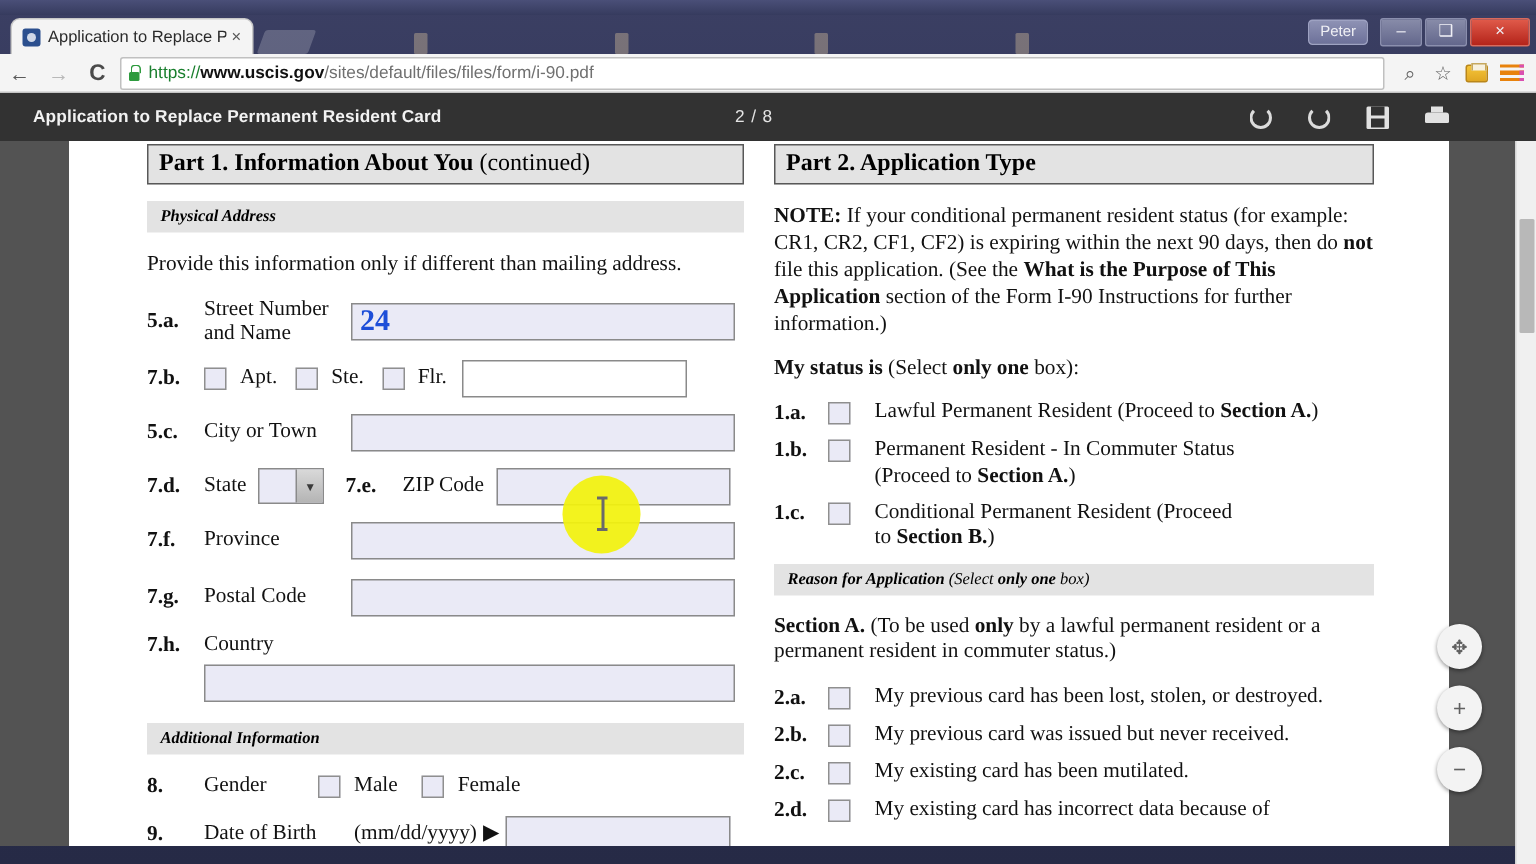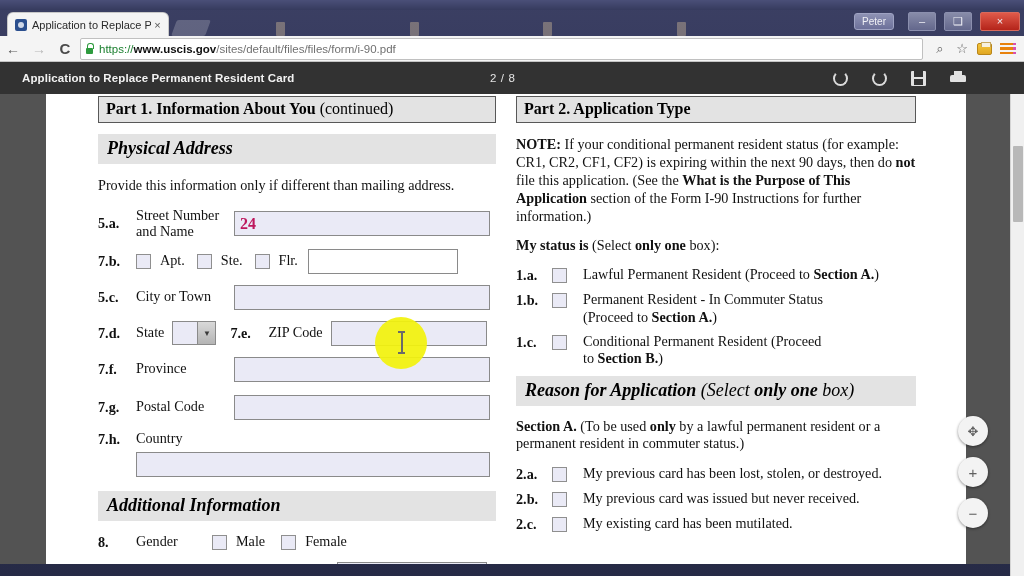--- a/index.html
+++ b/index.html
@@ -14,21 +14,21 @@
   .os-frame {
     position: absolute; left: 0; top: 0; width: 1024px; height: 576px;
     background: linear-gradient(180deg,#3b3f63 0%, #2e3354 40%, #262a46 100%);
   }
   .win-topstrip {
     position: absolute; left: 0; top: 0; width: 1024px; height: 10px;
     background: linear-gradient(180deg,#4a4f78 0%,#363b5e 100%);
   }
   .winbtns {
     position: absolute; right: 4px; top: 11px; height: 20px;
-    display: flex; align-items: center; gap: 8px;
+    display: flex; align-items: center; gap: 2px;
   }
   .userchip {
     height: 17px; padding: 0 7px; margin-right: 6px;
     background: linear-gradient(180deg,#8e92b4 0%,#6d719a 100%);
     border: 1px solid #9ea2c2; border-radius: 3px;
     color: #f0f0f5; font-size: 10px; line-height: 15px;
     display: inline-block;
   }
   .wbtn {
     width: 28px; height: 19px; border: 1px solid #8b8fae;
@@ -193,43 +193,43 @@
   .col-left  { position: absolute; left: 52px;  top: 2px; width: 398px; }
   .col-right { position: absolute; left: 470px; top: 2px; width: 400px; }
   .part-head {
     border: 1px solid #585858; background: #e3e3e3;
     padding: 3px 6px 4px 7px; font-size: 16px; font-weight: bold;
     font-family: "Liberation Serif", serif; color: #000;
   }
   .part-head .sub { font-weight: normal; }
   .band {
     background: #e3e3e3; padding: 4px 8px 5px 9px;
-    font-size: 18px; font-weight: bold; font-style: italic;
+    font-size: 11px; font-weight: bold; font-style: italic;
     font-family: "Liberation Serif", serif; color: #000;
   }
   .band .norm { font-weight: normal; }
   .para {
     font-family: "Liberation Serif", serif; font-size: 14.2px;
     color: #111; line-height: 1.26;
   }
   .b { font-weight: bold; }
 
   .row { display: flex; align-items: center; margin-top: 8px; }
   .num {
     width: 38px; flex: 0 0 38px; font-family: "Liberation Serif", serif;
     font-size: 14.2px; font-weight: bold; color: #111;
   }
   .lbl {
     font-family: "Liberation Serif", serif; font-size: 14.2px; color: #111;
     line-height: 1.12;
   }
   .fld {
     background: #eaeaf6; border: 1px solid #8a8a8a; height: 25px;
-    font-family: "Liberation Serif", serif; font-size: 16px;
-    color: #be185d; padding: 0 5px; display: flex; align-items: center;
+    font-family: "Liberation Serif", serif; font-size: 20px;
+    color: #1d4ed8; padding: 0 5px; display: flex; align-items: center;
     font-weight: bold;
   }
   .cbox {
     width: 15px; height: 15px; flex: 0 0 15px;
     background: #eaeaf6; border: 1px solid #8f8f8f;
   }
   .selectbox {
     width: 44px; height: 24px; border: 1px solid #8a8a8a;
     background: #eaeaf6; display: flex; justify-content: flex-end;
     align-items: stretch;
@@ -477,20 +477,25 @@
           <div class="opt">
             <span class="onum">2.b.</span>
             <span class="cbox ocb"></span>
             <span class="otxt">My previous card was issued but never received.</span>
           </div>
           <div class="opt">
             <span class="onum">2.c.</span>
             <span class="cbox ocb"></span>
             <span class="otxt">My existing card has been mutilated.</span>
           </div>
+          <div class="opt">
+            <span class="onum">2.d.</span>
+            <span class="cbox ocb"></span>
+            <span class="otxt">My existing card has incorrect data because of</span>
+          </div>
         </div>
       </div>
 
       <div class="zoomctl" style="top:322px">
         <span class="zbtn fit">✥</span>
         <span class="zbtn">+</span>
         <span class="zbtn">−</span>
       </div>
     </div>
 

